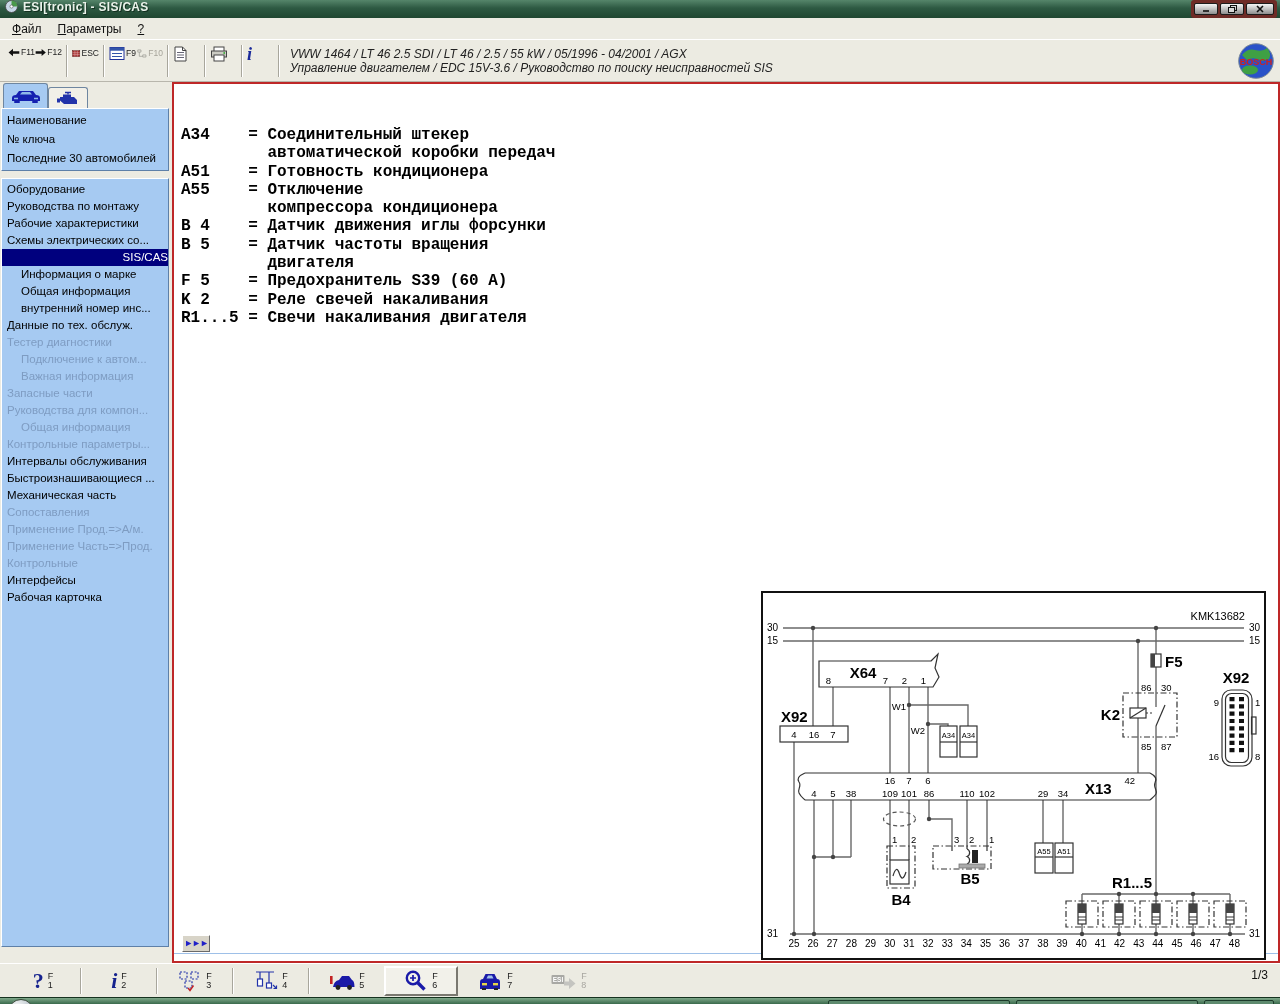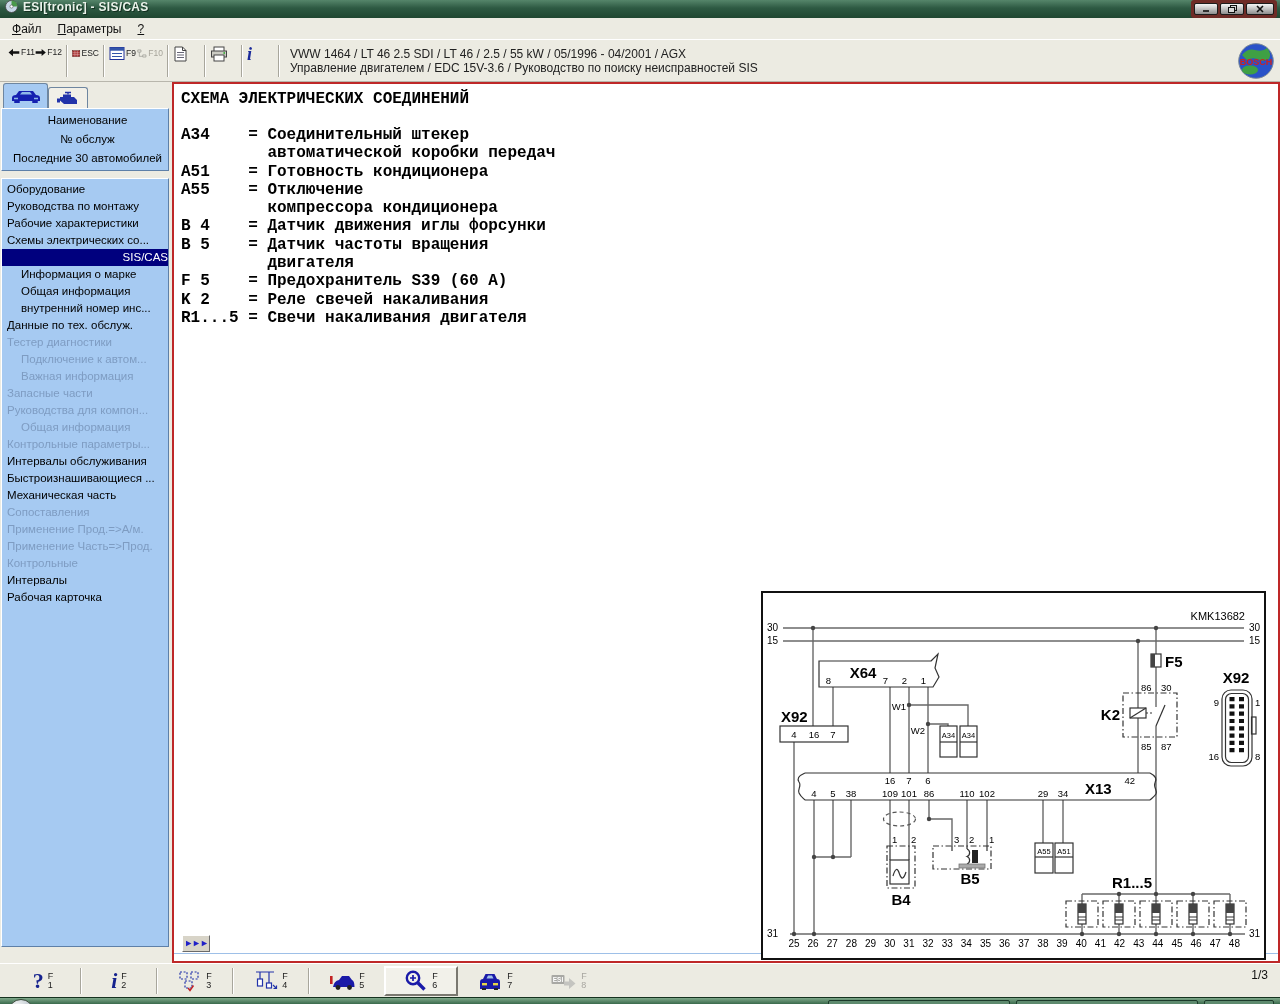--- a/index.html
+++ b/index.html
@@ -20,34 +20,34 @@
   .menubar {height:22px; display:flex; align-items:flex-end; padding-left:4px; background:#ECEBE2; border-bottom:1px solid #fff;}
   .menu-item {font-size:12px; padding:3px 8px; color:#111; cursor:default;}
 
   
   .toolbar {height:42px; position:relative; display:flex; align-items:flex-start; padding:4px 0 0 8px;
     background:#ECEBE2; border-bottom:1px solid #B8B6AC;}
   .tbtn {width:27px; display:flex; align-items:center; gap:1px; padding-top:2px;}
   .tbtn .lbl {font-size:8.5px; color:#222; line-height:9px;}
   .tbtn.disabled .lbl {color:#A6A49A;}
   .tsep {width:2px; height:32px; margin:1px 4px; border-left:1px solid #A8A69C; border-right:1px solid #fff;}
-  .veh {margin-left:6px; font-size:12px; line-height:14px; color:#222; padding-top:3px; white-space:nowrap;}
+  .veh {margin-left:6px; font-size:12px; line-height:14px; color:#222; padding-top:3px; white-space:nowrap;font-style:italic;}
   .bosch {position:absolute; right:6px; top:3px; width:36px; height:36px;}
   .glyph-i {font-family:"Liberation Serif",serif; font-style:italic; font-weight:bold; font-size:18px; line-height:17px; color:#1A2A9A;}
 
   
   .workspace {display:flex; height:881px; background:#ECEBE2;}
   .sidebar {width:170px; flex:none; position:relative; background:#ECEBE2;}
   .tabs {display:flex; height:26px; padding-left:3px; align-items:flex-end;}
   .tab {border:1px solid #6E86A0; border-bottom:none; border-radius:3px 3px 0 0;
     display:flex; align-items:center; justify-content:center;}
   .tab.active {background:#A6CAF2; width:45px; height:25px; position:relative; z-index:2;}
   .tab.inactive {background:#F2F0E8; width:40px; height:21px;}
   .sb-panel {background:#A6CAF2; border:1px solid; border-color:#FFFFFF #5E80A8 #5E80A8 #FFFFFF; margin:0 1px; padding:2px 0;}
-  .sb-row {height:19px; line-height:19px; font-size:11.5px; padding-left:5px; color:#000; white-space:nowrap; overflow:hidden;text-align:center;}
+  .sb-row {height:19px; line-height:19px; font-size:11.5px; padding-left:5px; color:#000; white-space:nowrap; overflow:hidden;}
   .sb-panel.menu {margin-top:7px; height:769px; overflow:hidden;}
   .sb-item {height:17px; line-height:17px; font-size:11.5px; padding-left:5px; color:#000; white-space:nowrap; overflow:hidden;}
   .sb-item.ind {padding-left:19px;}
   .sb-item.dis {color:#7E9CC2;}
   .sb-item.sel {background:#00007E; color:#fff;text-align:right;}
 
   
   .main {flex:1; margin-left:2px; position:relative; background:#fff; border:2px solid #BE2828; overflow:hidden;}
   .content-title {position:absolute; left:7px; top:6px; font-family:"Liberation Mono",monospace; font-weight:bold; font-size:16px; color:#000;}
   .legend {position:absolute; left:7px; top:42px; font-family:"Liberation Mono",monospace; font-weight:bold;
@@ -198,21 +198,21 @@
         <div class="tab inactive">
           <svg width="24" height="15" viewBox="0 0 24 15">
             <path d="M4 6 H7 V3.5 H15 V6 H18 L21 9 V13 H8 L4 9.5 Z" fill="#2233AA"></path>
             <rect x="1" y="7.5" width="3" height="4" fill="#2233AA"></rect>
             <path d="M9 1.5 h6 M12 1.5 V3.5" stroke="#2233AA" stroke-width="1.4" fill="none"></path>
           </svg>
         </div>
       </div>
       <div class="sb-panel quick">
           <div class="sb-row">Наименование</div>
-          <div class="sb-row">№ обслуж</div>
+          <div class="sb-row">№ ключа</div>
           <div class="sb-row">Последние 30 автомобилей</div>
         </div>
       <div class="sb-panel menu">
           <div class="sb-item">Оборудование</div>
           <div class="sb-item">Руководства по монтажу</div>
           <div class="sb-item">Рабочие характеристики</div>
           <div class="sb-item">Схемы электрических со...</div>
           <div class="sb-item sel">SIS/CAS</div>
           <div class="sb-item ind">Информация о марке</div>
           <div class="sb-item ind">Общая информация</div>
@@ -225,27 +225,26 @@
           <div class="sb-item dis">Руководства для компон...</div>
           <div class="sb-item ind dis">Общая информация</div>
           <div class="sb-item dis">Контрольные параметры...</div>
           <div class="sb-item">Интервалы обслуживания</div>
           <div class="sb-item">Быстроизнашивающиеся ...</div>
           <div class="sb-item">Механическая часть</div>
           <div class="sb-item dis">Сопоставления</div>
           <div class="sb-item dis">Применение Прод.=&gt;А/м.</div>
           <div class="sb-item dis">Применение Часть=&gt;Прод.</div>
           <div class="sb-item dis">Контрольные</div>
-          <div class="sb-item">Интервалы</div>
+          <div class="sb-item">Интерфейсы</div>
           <div class="sb-item">Рабочая карточка</div>
         </div>
     </div>
 
     <div class="main">
-      <div class="content-title">СХЕМА ЭЛЕКТРИЧЕСКИХ СОЕДИНЕНИЙ</div>
       <pre class="legend">A34    = Соединительный штекер
          автоматической коробки передач
 A51    = Готовность кондиционера
 A55    = Отключение
          компрессора кондиционера
 B 4    = Датчик движения иглы форсунки
 B 5    = Датчик частоты вращения
          двигателя
 F 5    = Предохранитель S39 (60 A)
 K 2    = Реле свечей накаливания

